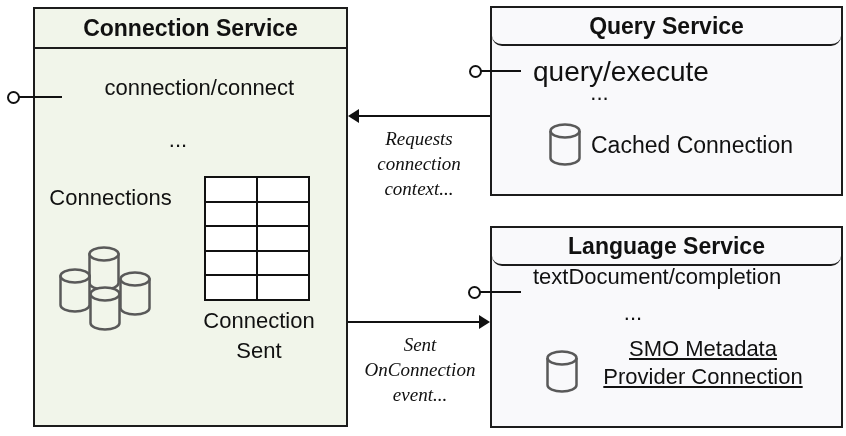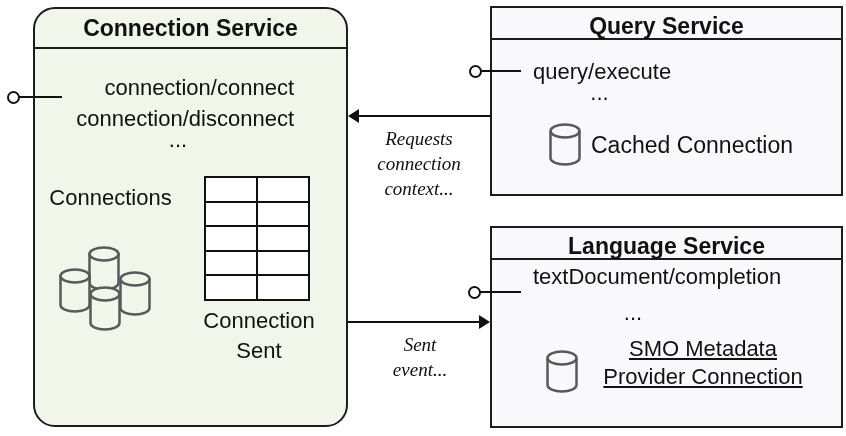--- a/index.html
+++ b/index.html
@@ -1,24 +1,24 @@
 <!DOCTYPE html>
 <html><head>
 <meta charset="utf-8">
 <style>
   * { margin:0; padding:0; box-sizing:border-box; }
   html,body { background:#ffffff; font-family:"Liberation Sans", sans-serif; color:#111; }
   .canvas { position:relative; width:846px; height:436px; background:#fff; overflow:hidden; }
   .abs { position:absolute; }
   .box { position:absolute; border:2px solid #1c1c1c; }
-  .box-green { background:#f1f5ea;border-radius:22px; }
+  .box-green { background:#f1f5ea; }
   .box-white { background:#f9f9fb; }
   .hdr { border-bottom:2px solid #1c1c1c; font-weight:bold; text-align:center; font-size:23px; }
   .hdr-tall { height:40px; line-height:39px; }
-  .hdr-short { height:32px; line-height:37px; }
+  .hdr-short { height:38px; line-height:37px;border-radius:10px; }
   .t22 { font-size:22px; line-height:31px; }
   .center { text-align:center; }
   .ital { font-style:italic; font-size:19px; line-height:25px; text-align:center;font-family:Liberation Serif, serif; }
   .stem { background:#111; height:2px; }
   .lolli { width:13px; height:13px; border:2px solid #111; border-radius:50%; background:#fff; }
   .arrow-line { background:#111; height:2px; }
   .head-left { width:0; height:0; border-right:11px solid #111; border-top:7px solid transparent; border-bottom:7px solid transparent; }
   .head-right { width:0; height:0; border-left:11px solid #111; border-top:7px solid transparent; border-bottom:7px solid transparent; }
   svg { display:block; }
 </style>
@@ -26,21 +26,20 @@
 <body>
 
 <div class="canvas">
 
   <div class="box box-green" style="left:33px; top:7px; width:315px; height:420px;">
     <div class="hdr hdr-tall">Connection Service</div>
   </div>
 
   <div class="abs t22" style="left:62px; top:72px; width:232px;text-align:right;">
     <div>connection/connect</div>
-    <div>connection/disconnect</div>
   </div>
   <div class="abs t22 center" style="left:62px; top:126px; width:232px; line-height:28px;">...</div>
 
   <div class="abs center" style="left:33px; top:183px; width:155px; font-size:22px; line-height:29px;">
     <div>Connections</div>
   </div>
 
   <div class="abs" style="left:55px; top:242px;">
     <svg width="100" height="92" viewBox="0 0 100 92">
       <g stroke="#595959" stroke-width="2.5" fill="#f1f5ea" stroke-linejoin="round">
@@ -74,21 +73,21 @@
 
   <div>
     <div class="abs lolli" style="left:7px; top:91px;"></div>
     <div class="abs stem" style="left:19px; top:96px; width:43px;"></div>
   </div>
 
   <div class="box box-white" style="left:490px; top:6px; width:353px; height:190px;">
     <div class="hdr hdr-short">Query Service</div>
   </div>
 
-  <div class="abs" style="left:533px; top:57px; font-size:22px; line-height:29px;">query/execute</div>
+  <div class="abs" style="left:533px; top:57px; font-size:28px; line-height:29px;">query/execute</div>
   <div class="abs center" style="left:533px; top:80px; width:133px; font-size:22px; line-height:26px;">...</div>
 
   <div class="abs" style="left:548px; top:122px;">
     <svg width="34" height="46" viewBox="0 0 34 46">
       <g stroke="#595959" stroke-width="2.5" fill="none" stroke-linejoin="round">
         <path d="M2.5 9 V36 A14.5 6.5 0 0 0 31.5 36 V9"></path>
         <ellipse cx="17" cy="9" rx="14.5" ry="6.5"></ellipse>
       </g>
     </svg>
   </div>
@@ -133,16 +132,17 @@
     <div>connection</div>
     <div>context...</div>
   </div>
 
   <div>
     <div class="abs arrow-line" style="left:348px; top:321px; width:132px;"></div>
     <div class="abs head-right" style="left:479px; top:315px;"></div>
   </div>
   <div class="abs ital" style="left:353px; top:332px; width:134px;">
     <div>Sent</div>
+    <div>OnConnection</div>
     <div>event...</div>
   </div>
 
 </div>
 
 </body></html>

